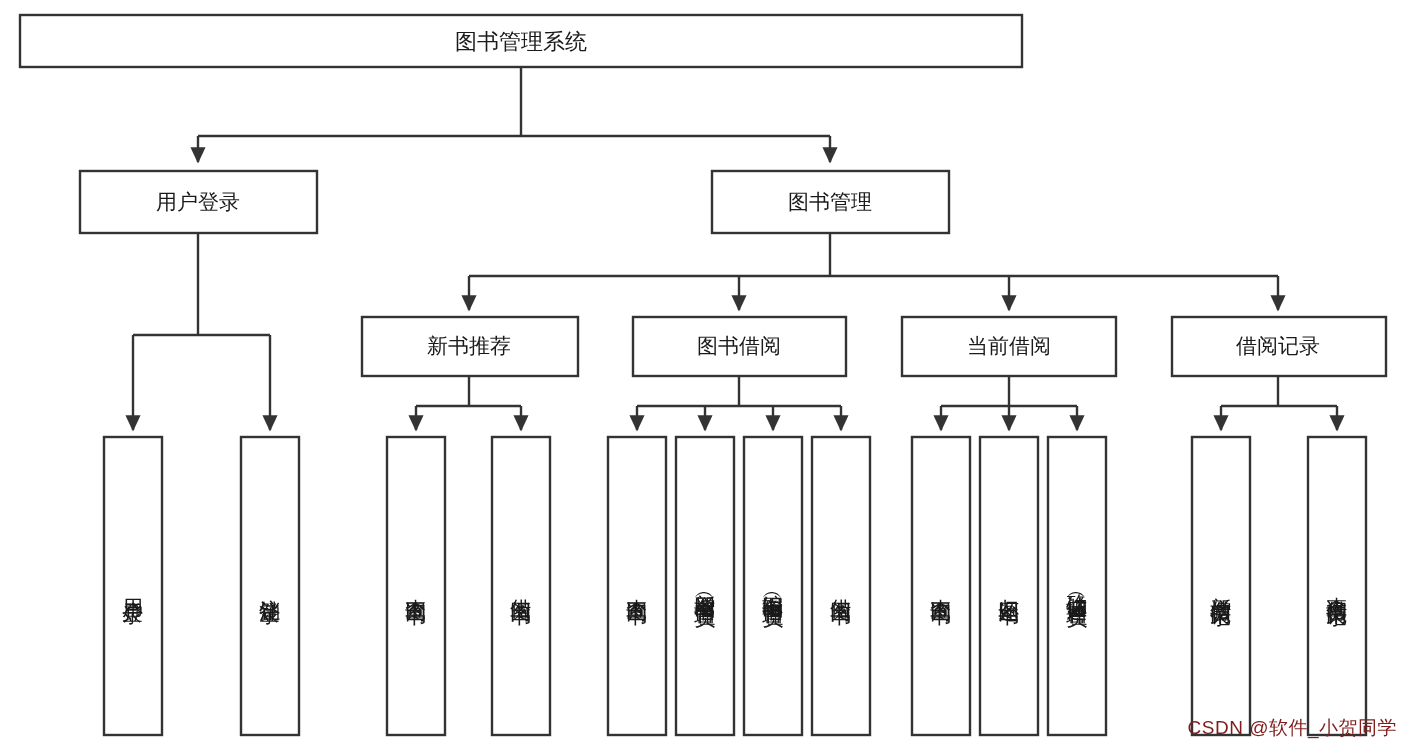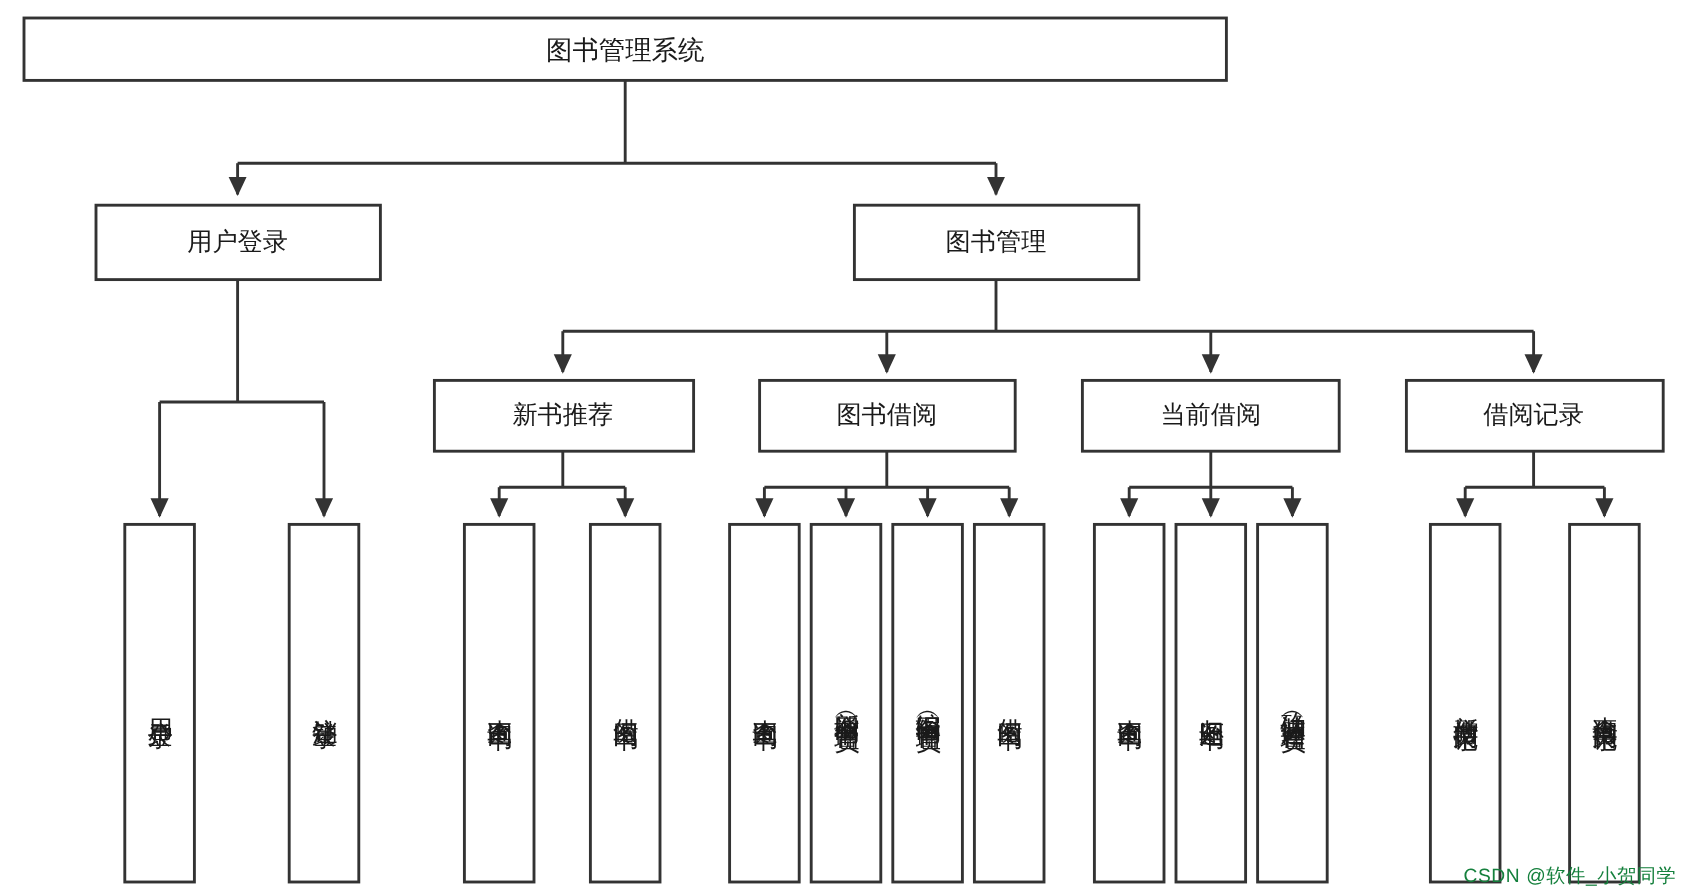--- a/index.html
+++ b/index.html
@@ -67,22 +67,22 @@
     line-height: 1.30;
     color: #1a1a1a;
     letter-spacing: 2px;
     white-space: nowrap;
   }
   .watermark {
     position: absolute;
     right: 8px;
     bottom: 6px;
     font-family: "Liberation Sans", "DejaVu Sans", sans-serif;
-    font-size: 16px;
-    color: #15803d;
+    font-size: 19px;
+    color: #7f1d1d;
     letter-spacing: 0.5px;
     user-select: none;
     pointer-events: none;
     margin-left: 48px;
   }
 </style>
 </head>
 <body>
 
 <div id="diagram-root">

